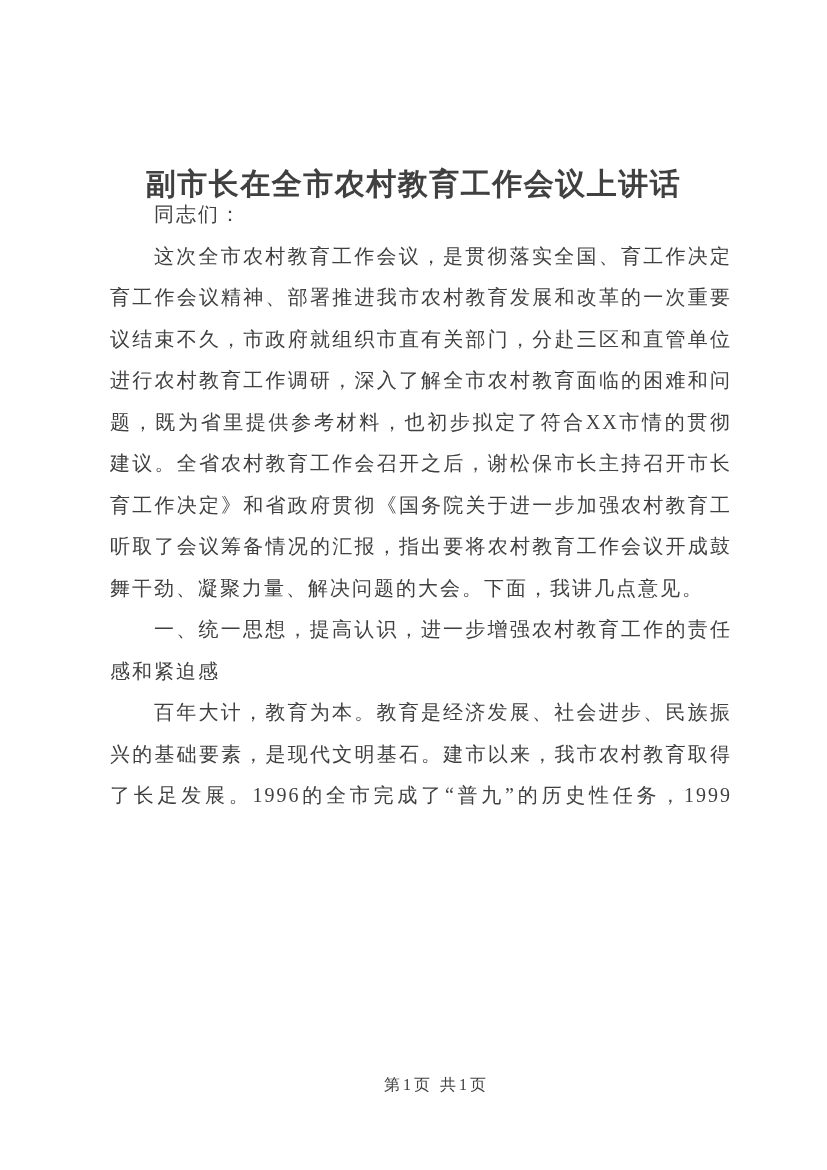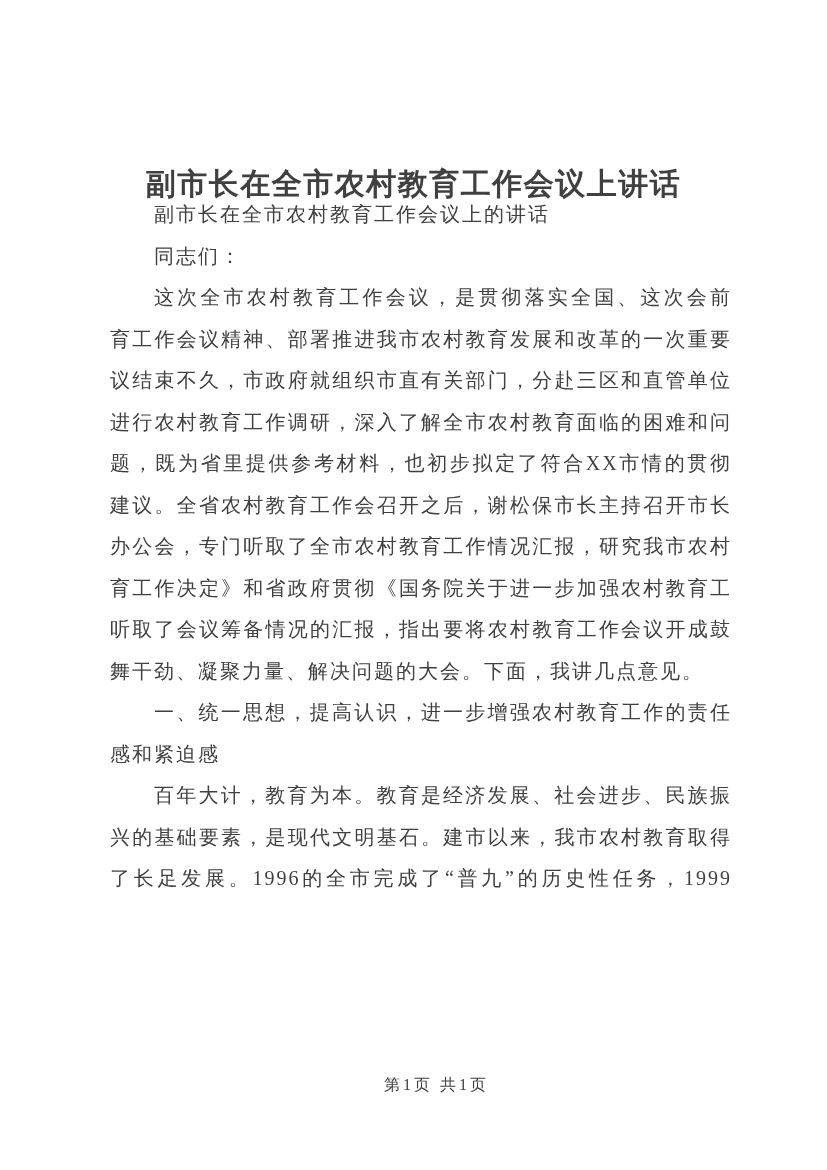--- a/index.html
+++ b/index.html
@@ -69,33 +69,29 @@
 </style>
 </head>
 <body>
 
 <div class="page">
 
   <h1 class="doc-title">副市长在全市农村教育工作会议上讲话</h1>
 
   <div class="content" id="content">
       <div class="para">
-        <div class="line indent left-last">副市长在全市农村教育工作会议上的讲话</div>
-      </div>
-      <div class="para">
         <div class="line indent left-last">同志们：</div>
       </div>
       <div class="para">
-        <div class="line indent">这次全市农村教育工作会议，是贯彻落实全国、这次会前</div>
+        <div class="line indent">这次全市农村教育工作会议，是贯彻落实全国、育工作决定</div>
         <div class="line">育工作会议精神、部署推进我市农村教育发展和改革的一次重要</div>
         <div class="line">议结束不久，市政府就组织市直有关部门，分赴三区和直管单位</div>
         <div class="line">进行农村教育工作调研，深入了解全市农村教育面临的困难和问</div>
         <div class="line">题，既为省里提供参考材料，也初步拟定了符合XX市情的贯彻</div>
         <div class="line">建议。全省农村教育工作会召开之后，谢松保市长主持召开市长</div>
-        <div class="line">办公会，专门听取了全市农村教育工作情况汇报，研究我市农村</div>
         <div class="line">育工作决定》和省政府贯彻《国务院关于进一步加强农村教育工</div>
         <div class="line">听取了会议筹备情况的汇报，指出要将农村教育工作会议开成鼓</div>
         <div class="line left-last">舞干劲、凝聚力量、解决问题的大会。下面，我讲几点意见。</div>
       </div>
       <div class="para">
         <div class="line indent">一、统一思想，提高认识，进一步增强农村教育工作的责任</div>
         <div class="line left-last">感和紧迫感</div>
       </div>
       <div class="para">
         <div class="line indent">百年大计，教育为本。教育是经济发展、社会进步、民族振</div>

